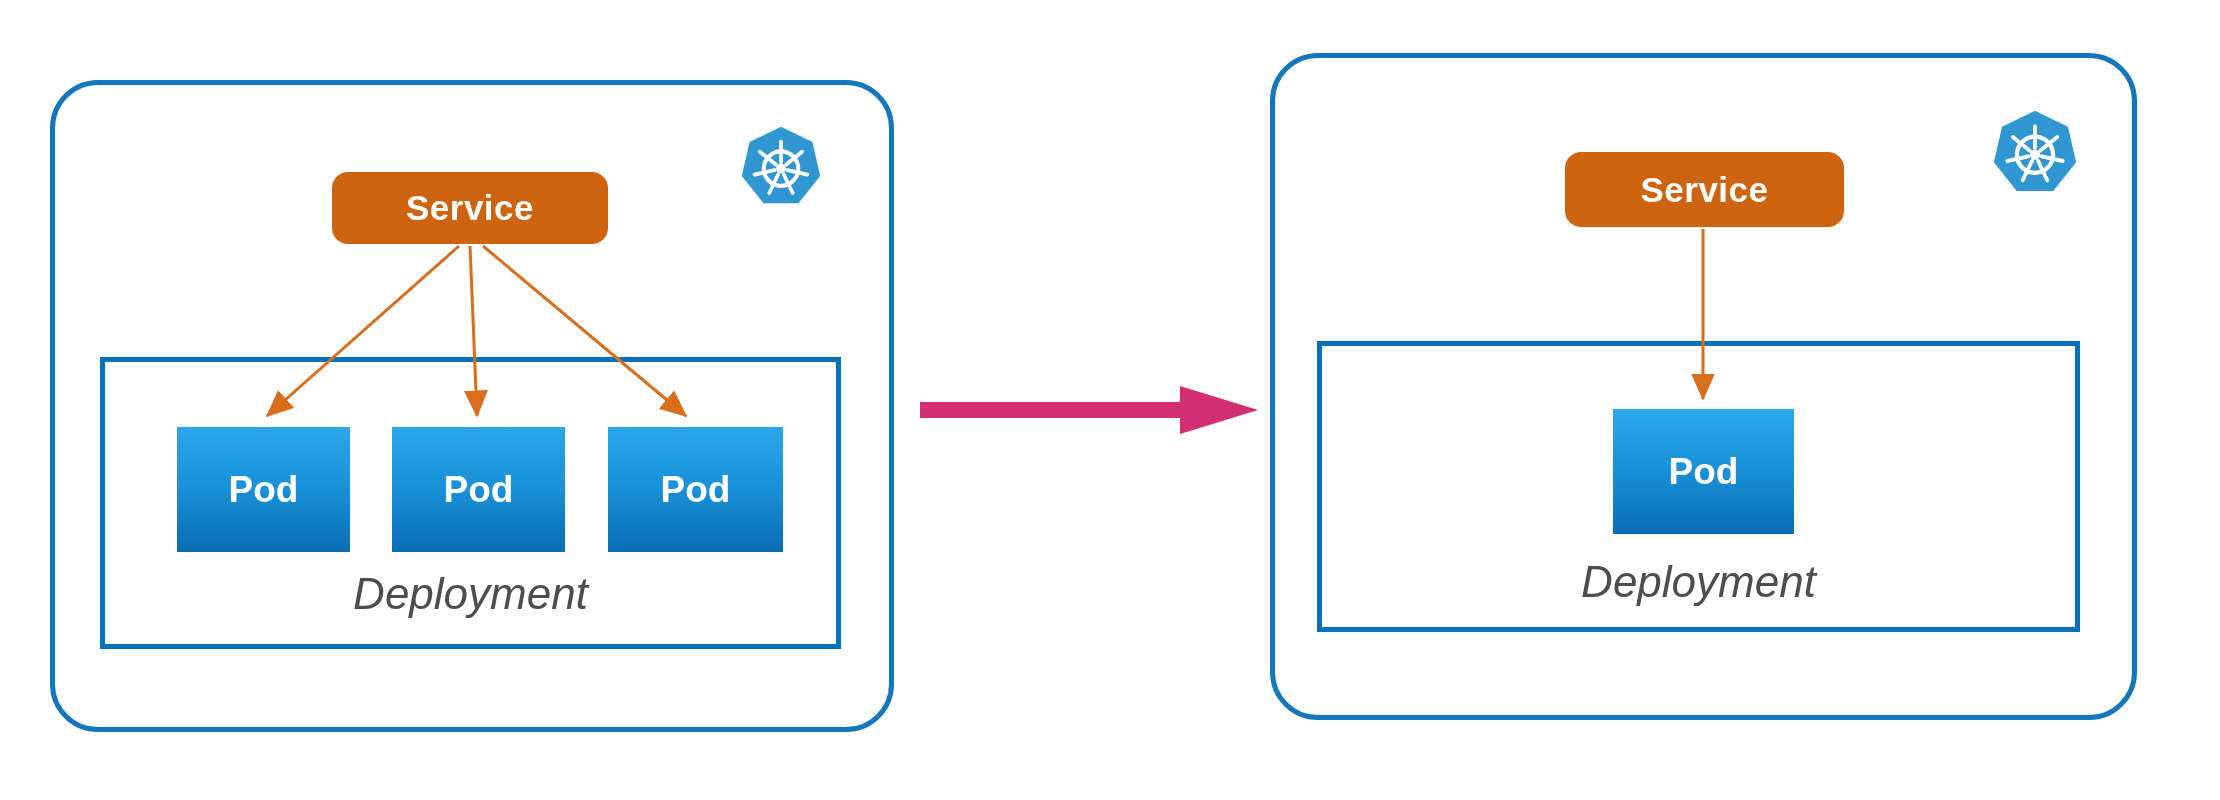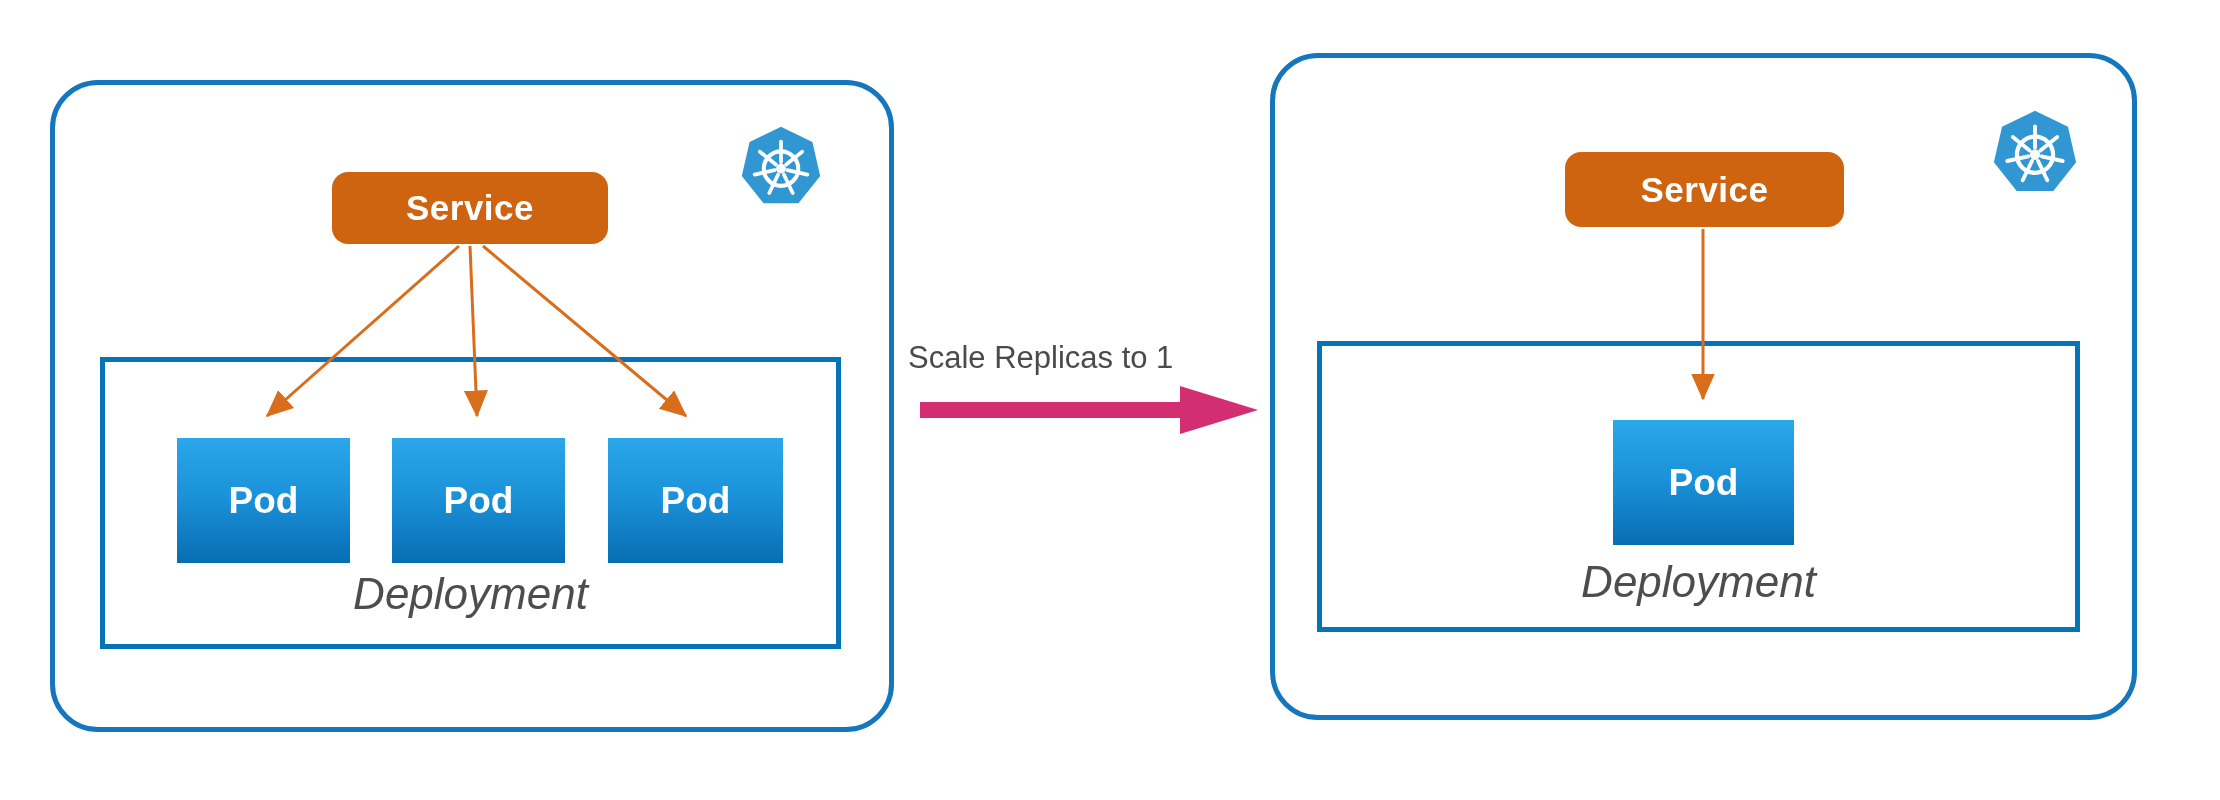--- a/index.html
+++ b/index.html
@@ -56,21 +56,20 @@
 
   .pod {
     position: absolute;
     background: linear-gradient(180deg, #2BA7EA 0%, #1A91D8 48%, #086DB3 100%);
     color: #ffffff;
     font-weight: bold;
     font-size: 37px;
     display: flex;
     align-items: center;
     justify-content: center;
-    margin-top: 11px;
   }
   .pod-b1 { left: 177px;  top: 427px; width: 173px; height: 125px; }
   .pod-b2 { left: 392px;  top: 427px; width: 173px; height: 125px; }
   .pod-b3 { left: 608px;  top: 427px; width: 175px; height: 125px; }
   .pod-a1 { left: 1613px; top: 409px; width: 181px; height: 125px; }
 
   .deployment-label {
     position: absolute;
     color: #4D4D4D;
     font-size: 44px;
@@ -140,21 +139,20 @@
   </div>
   <div class="pod pod-b2">
     <span>Pod</span>
   </div>
   <div class="pod pod-b3">
     <span>Pod</span>
   </div>
 
   <div class="deployment-label deployment-label-before">Deployment</div>
 
-  <div class="transition-label">Scale Replicas to 1</div>
 
   <div class="cluster cluster-after"></div>
 
   <svg class="k8s-logo k8s-logo-after" viewBox="0 0 100 100">
     <use href="#k8s-logo-symbol"></use>
   </svg>
 
   <div class="service service-after">
     <span>Service</span>
   </div>

